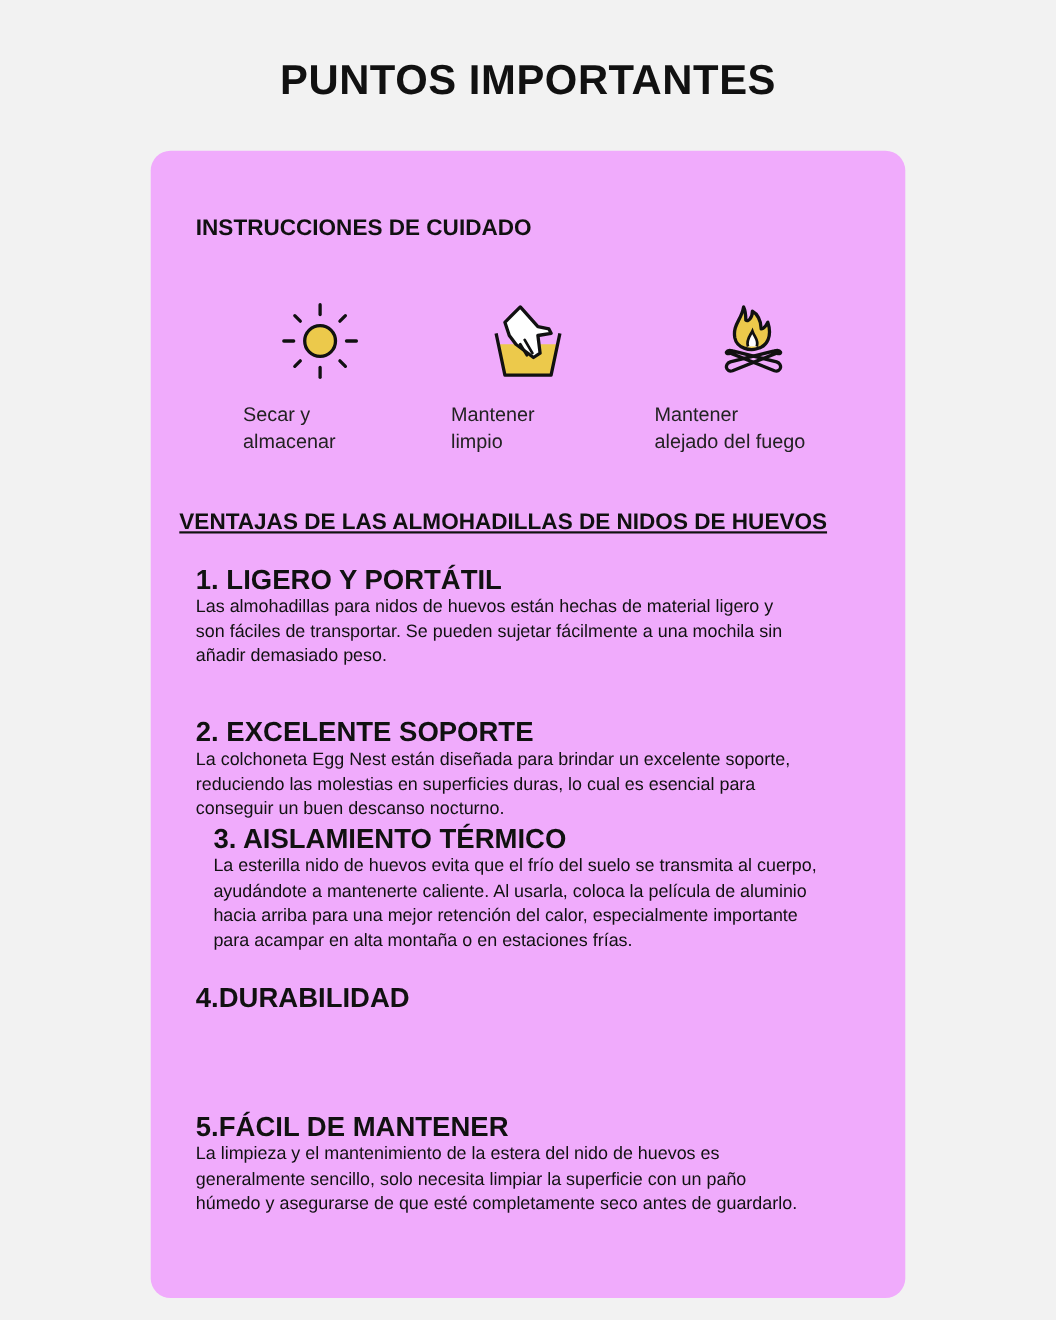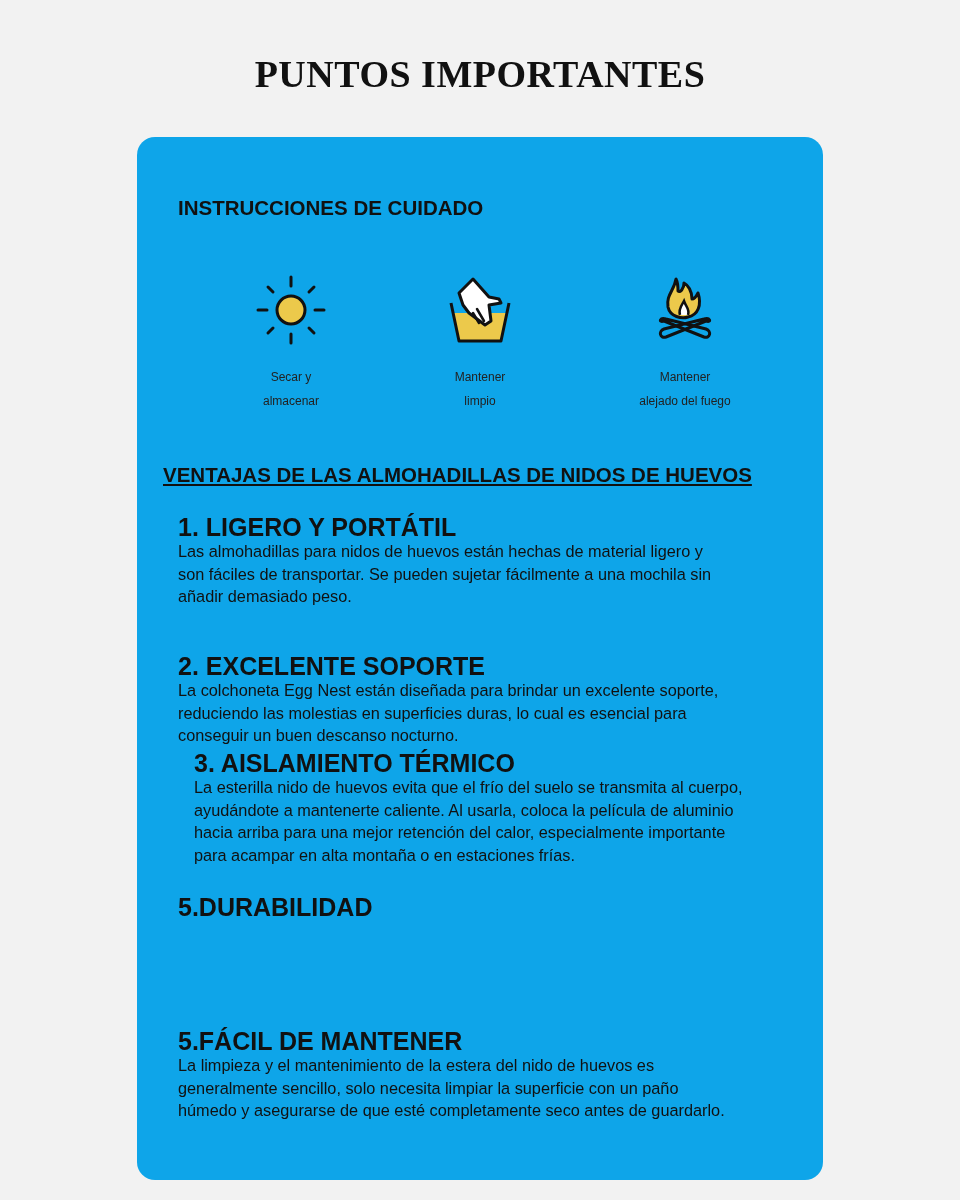--- a/index.html
+++ b/index.html
@@ -1,21 +1,21 @@
 <!DOCTYPE html>
 <html><head>
 <meta charset="utf-8">
 <style>
   html,body{margin:0;padding:0;}
   body{width:960px;height:1200px;background:#f2f2f2;font-family:"Liberation Sans",sans-serif;color:#111;position:relative;overflow:hidden;}
-  .title{position:absolute;top:52px;left:0;width:960px;text-align:center;font-size:38px;font-weight:bold;letter-spacing:0.5px;font-family:Liberation Serif, serif;}
-  .card{position:absolute;left:137px;top:137px;width:686px;height:1043px;background:#0ea5e9;border-radius:18px;}
+  .title{position:absolute;top:52px;left:0;width:960px;text-align:center;font-size:38px;font-weight:bold;letter-spacing:0.5px;}
+  .card{position:absolute;left:137px;top:137px;width:686px;height:1043px;background:#f0abfc;border-radius:18px;}
   .h2{position:absolute;font-size:20.5px;font-weight:bold;}
   .care{position:absolute;top:136px;left:0;width:686px;}
-  .care-item{position:absolute;text-align:center;font-size:12px;line-height:24px;color:#222;}
+  .care-item{position:absolute;text-align:left;font-size:18px;line-height:24px;color:#222;}
   .care-item svg{display:block;margin:0 auto;}
   .care-item .lbl{margin-top:18px;}
   .sec{position:absolute;left:41px;width:620px;}
   .sec h3{margin:0;font-size:25px;font-weight:bold;line-height:26px;}
   .sec p{margin:0;font-size:16.3px;line-height:22.5px;color:#111;white-space:pre-line;}
 </style>
 </head>
 <body>
 
 <div class="title">PUNTOS IMPORTANTES</div>
@@ -85,21 +85,21 @@
 conseguir un buen descanso nocturno.</p>
   </div>
   <div class="sec" style="top:613px;margin-left:16px;">
     <h3>3. AISLAMIENTO TÉRMICO</h3>
     <p>La esterilla nido de huevos evita que el frío del suelo se transmita al cuerpo,
 ayudándote a mantenerte caliente. Al usarla, coloca la película de aluminio
 hacia arriba para una mejor retención del calor, especialmente importante
 para acampar en alta montaña o en estaciones frías.</p>
   </div>
   <div class="sec" style="top:757px;">
-    <h3>5.DURABILIDAD</h3>
+    <h3>4.DURABILIDAD</h3>
   </div>
-  <div class="sec" style="top:875px;margin-top:16px;">
+  <div class="sec" style="top:875px;">
     <h3>5.FÁCIL DE MANTENER</h3>
     <p>La limpieza y el mantenimiento de la estera del nido de huevos es
 generalmente sencillo, solo necesita limpiar la superficie con un paño
 húmedo y asegurarse de que esté completamente seco antes de guardarlo.</p>
   </div>
 </div>
 
 </body></html>

